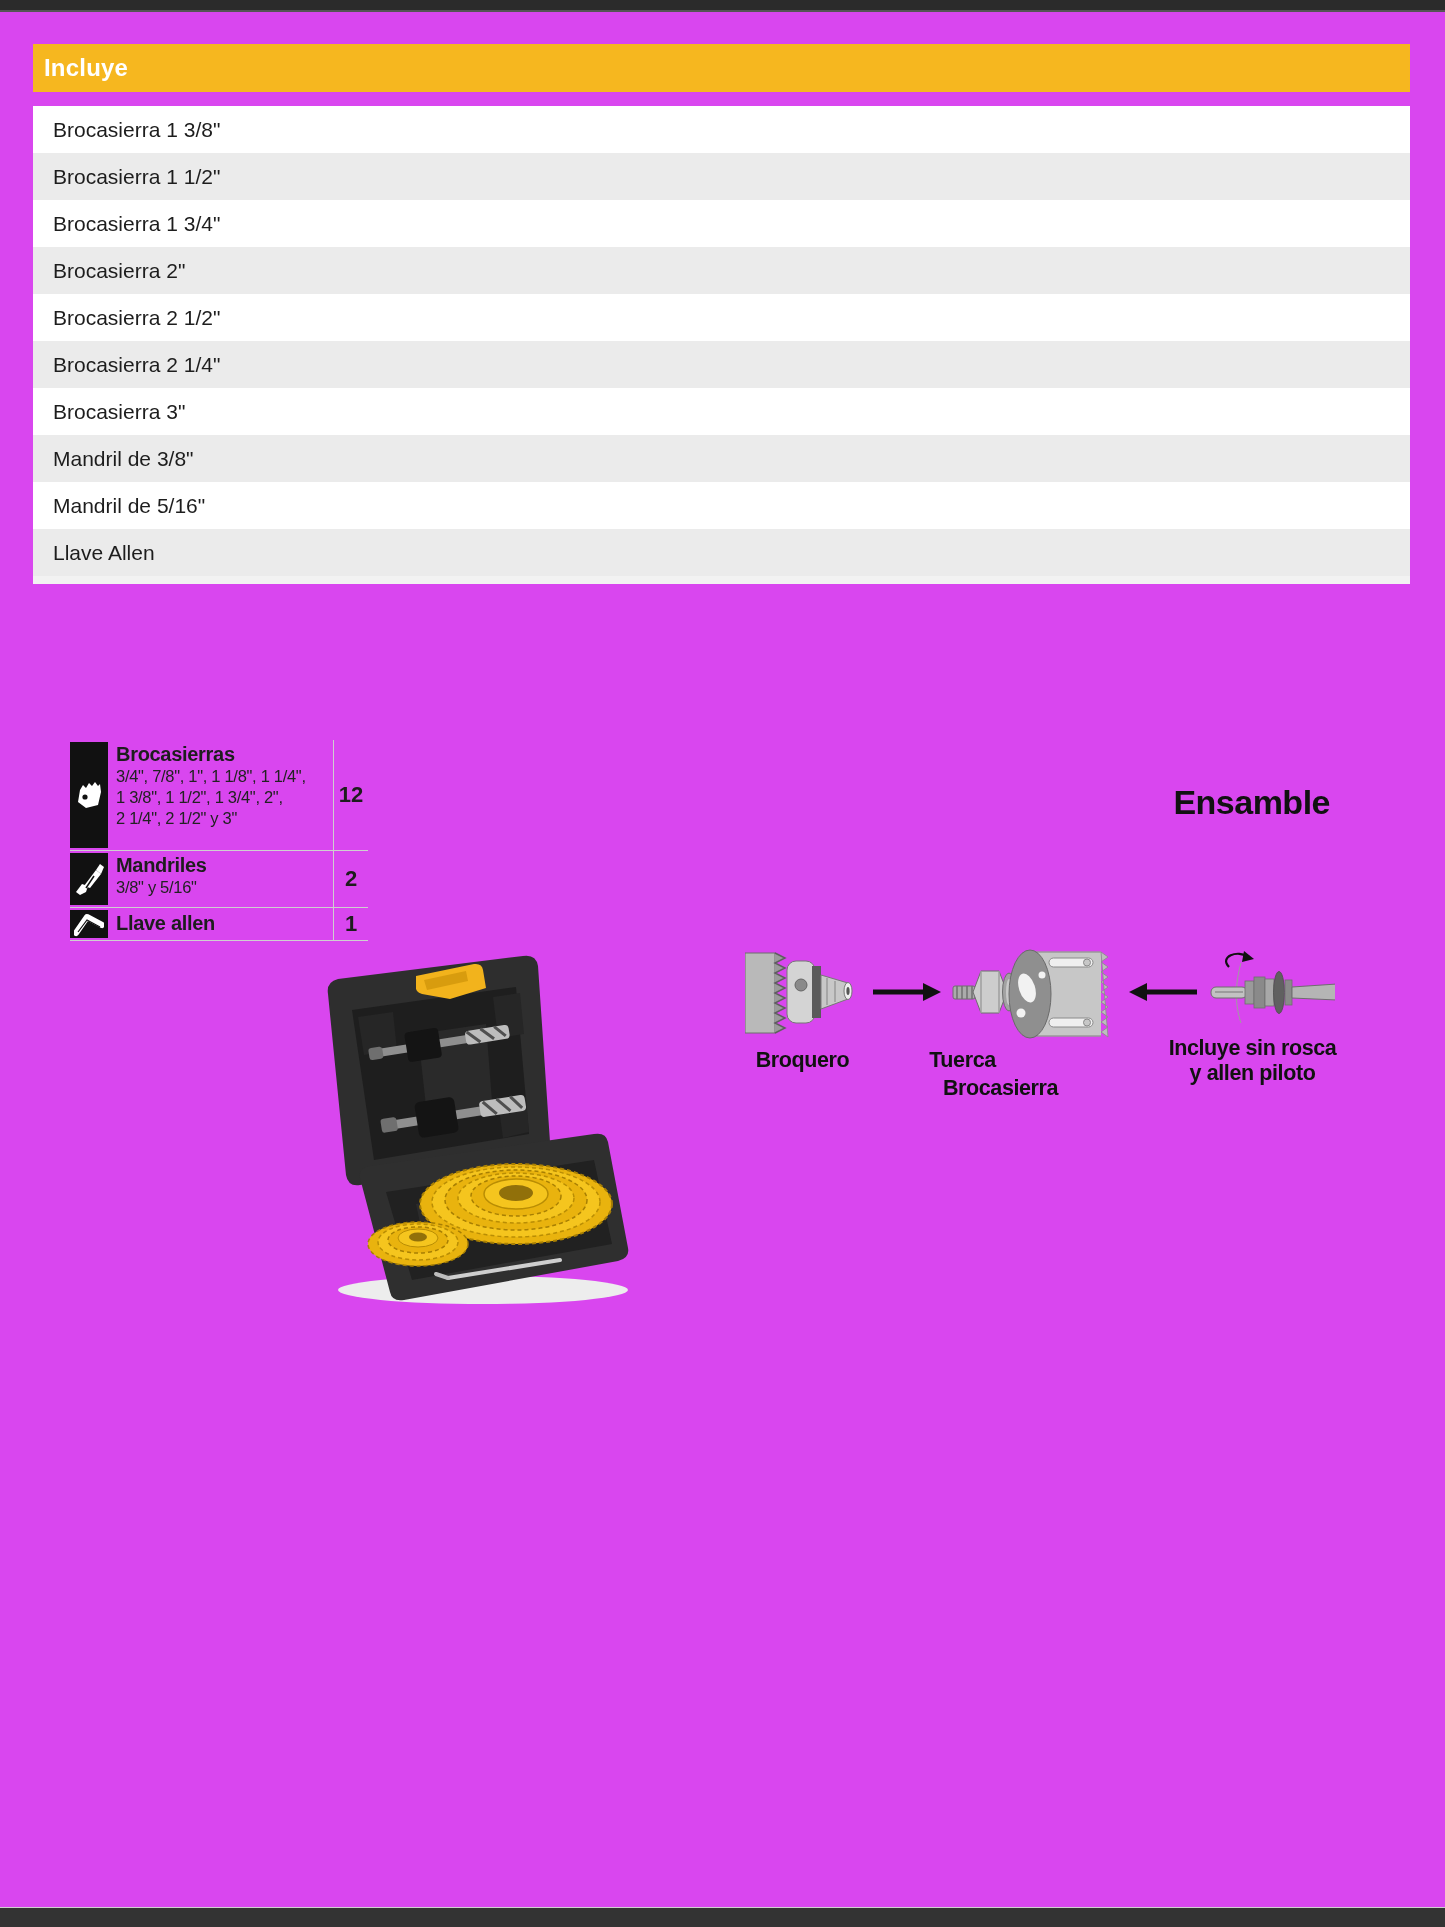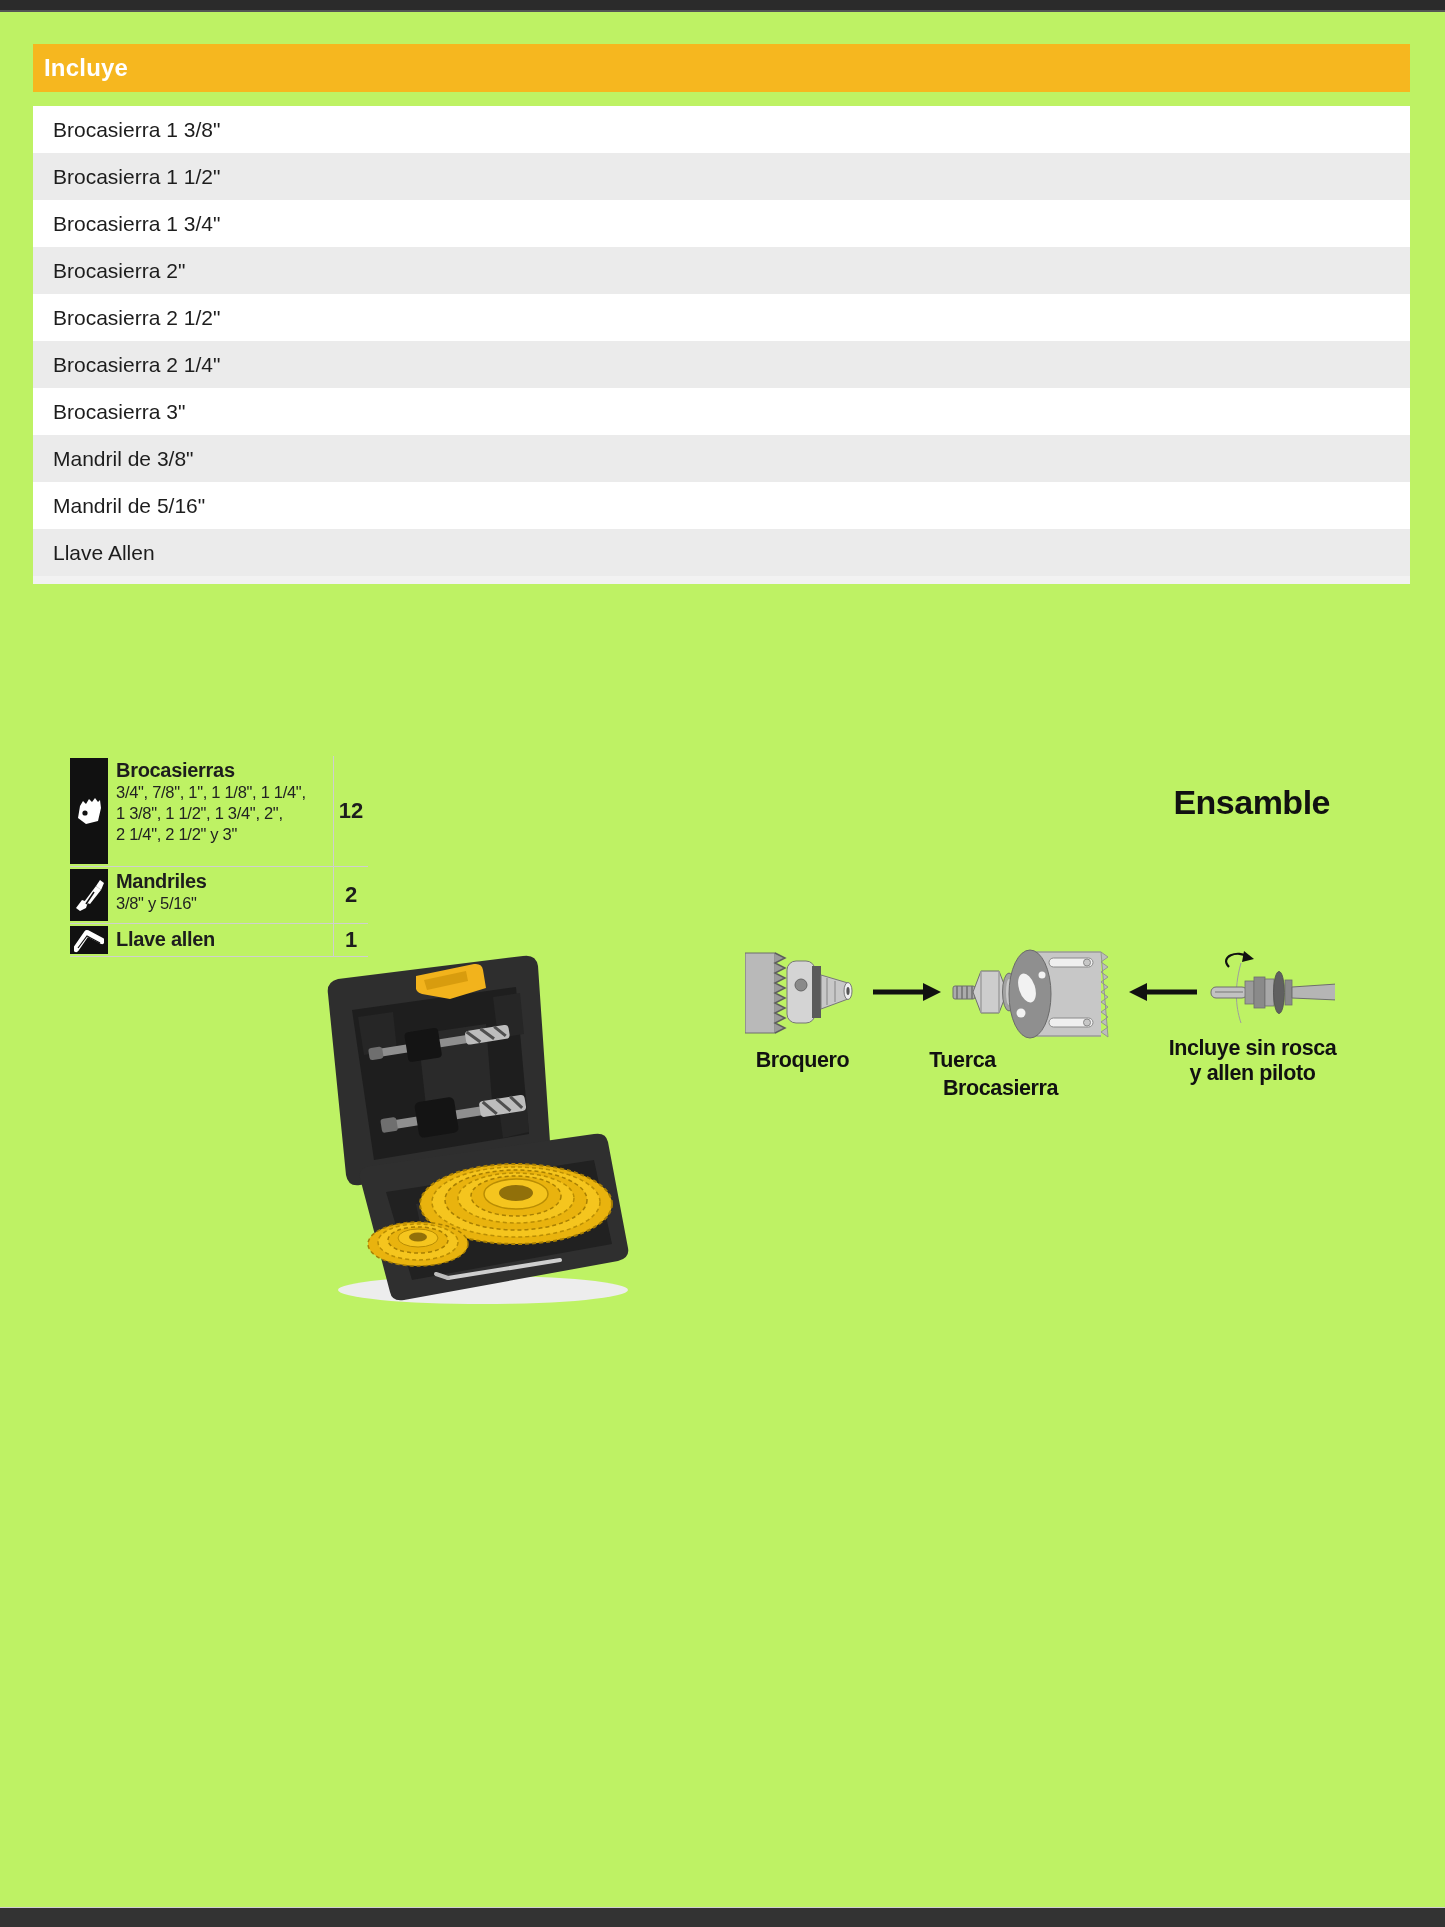--- a/index.html
+++ b/index.html
@@ -1,20 +1,20 @@
 <!DOCTYPE html>
 <html><head>
 <meta charset="utf-8">
 <style>
   html,body{margin:0;padding:0;background:#ffffff;}
   .page{
     position:relative;
     width:1445px;
     height:1927px;
-    background:#bef264;
+    background:#d946ef;
     font-family:"Liberation Sans", sans-serif;
     color:#1d1d1d;
     overflow:hidden;
   }
   
   .top-bar{
     position:absolute;left:0;top:0;width:1445px;height:10px;
     background:#2b2b2b;border-bottom:2px solid #555;
   }
   .bottom-bar{
@@ -38,21 +38,20 @@
   }
   .list-row:nth-child(even){background:#ebebeb;}
   .list-row:nth-child(odd){background:#ffffff;}
   .list-footer-strip{
     position:absolute;left:33px;top:576px;width:1377px;height:8px;background:#f2f2f2;
   }
   
   .contents-table{
     position:absolute;left:70px;top:740px;width:298px;
     font-family:"Liberation Sans", sans-serif;
-    margin-top:16px;
   }
   .ct-row{
     display:flex;align-items:stretch;border-bottom:1px solid #cfcfcf;
   }
   .ct-icon-cell{
     width:38px;min-width:38px;background:#111111;margin:2px 0;
     display:flex;align-items:center;justify-content:center;
   }
   .ct-text-cell{flex:1;padding:3px 4px 5px 8px;}
   .ct-title{font-weight:bold;font-size:20px;line-height:23px;letter-spacing:-0.3px;}

